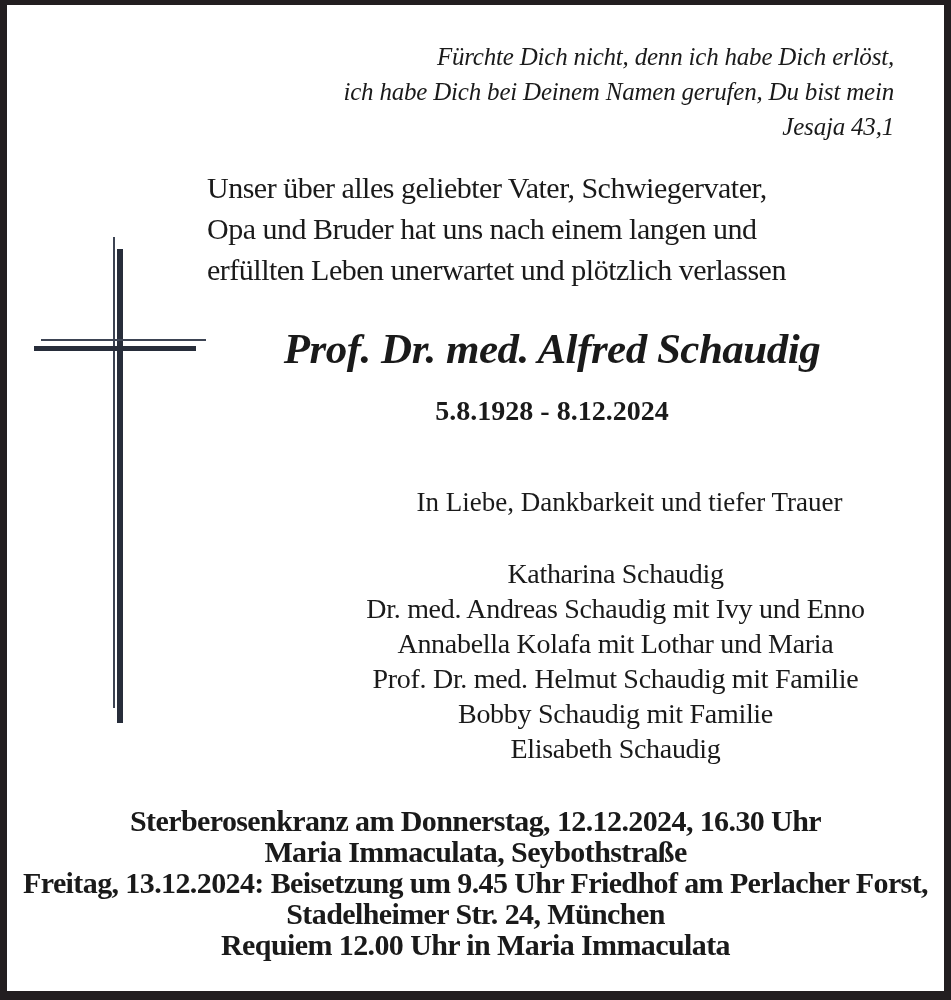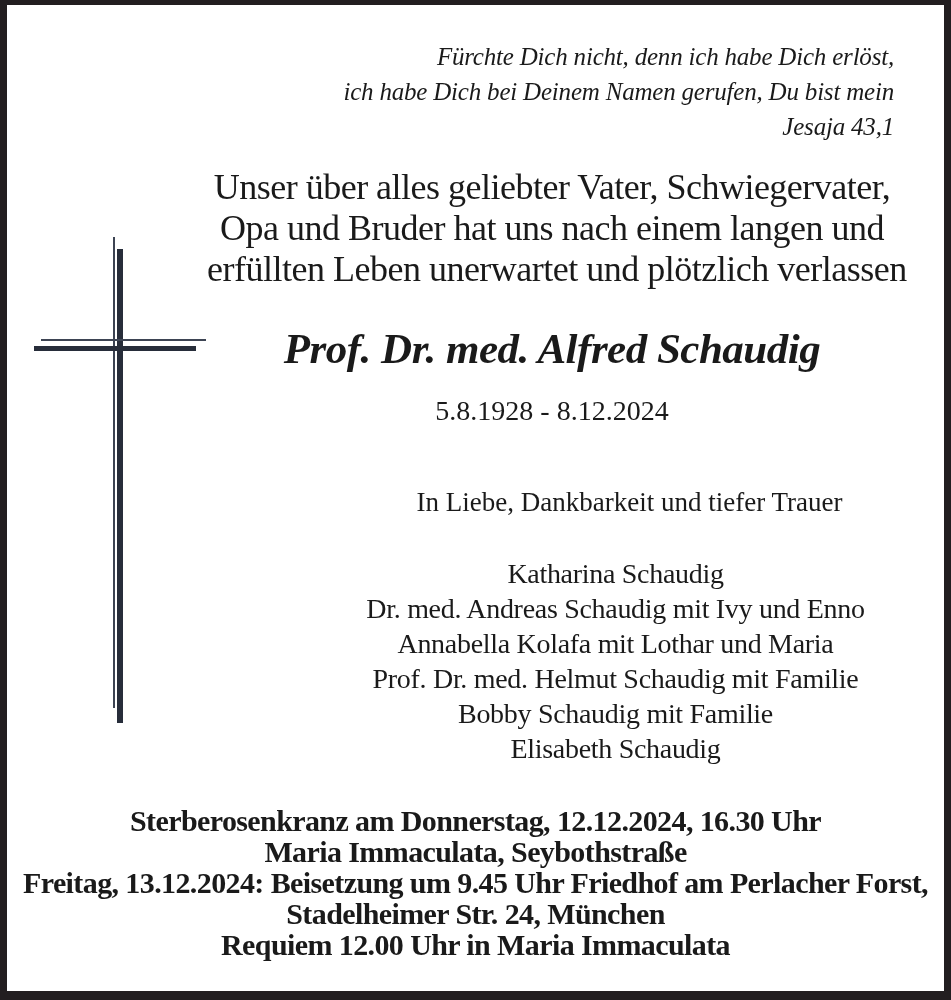--- a/index.html
+++ b/index.html
@@ -36,22 +36,22 @@
     line-height: 35px;
     letter-spacing: -0.2px;
     white-space: nowrap;
   }
 
   
   .intro {
     top: 162px;
     left: 200px;
     width: 690px;
-    text-align: center;
-    font-size: 36px;
+    text-align: left;
+    font-size: 30px;
     line-height: 41px;
     letter-spacing: -0.5px;
     white-space: nowrap;
   }
 
   
   .deceased-name {
     top: 318px;
     left: 200px;
     width: 690px;
@@ -64,21 +64,21 @@
     font-style: italic;
   }
 
   .life-dates {
     top: 390px;
     left: 200px;
     width: 690px;
     text-align: center;
     font-size: 28px;
     line-height: 32px;
-    font-weight: normal;
+    font-weight: bold;
   }
 
   .mourning-lead {
     top: 480px;
     left: 350px;
     width: 545px;
     text-align: center;
     font-size: 27px;
     line-height: 34px;
     white-space: nowrap;

